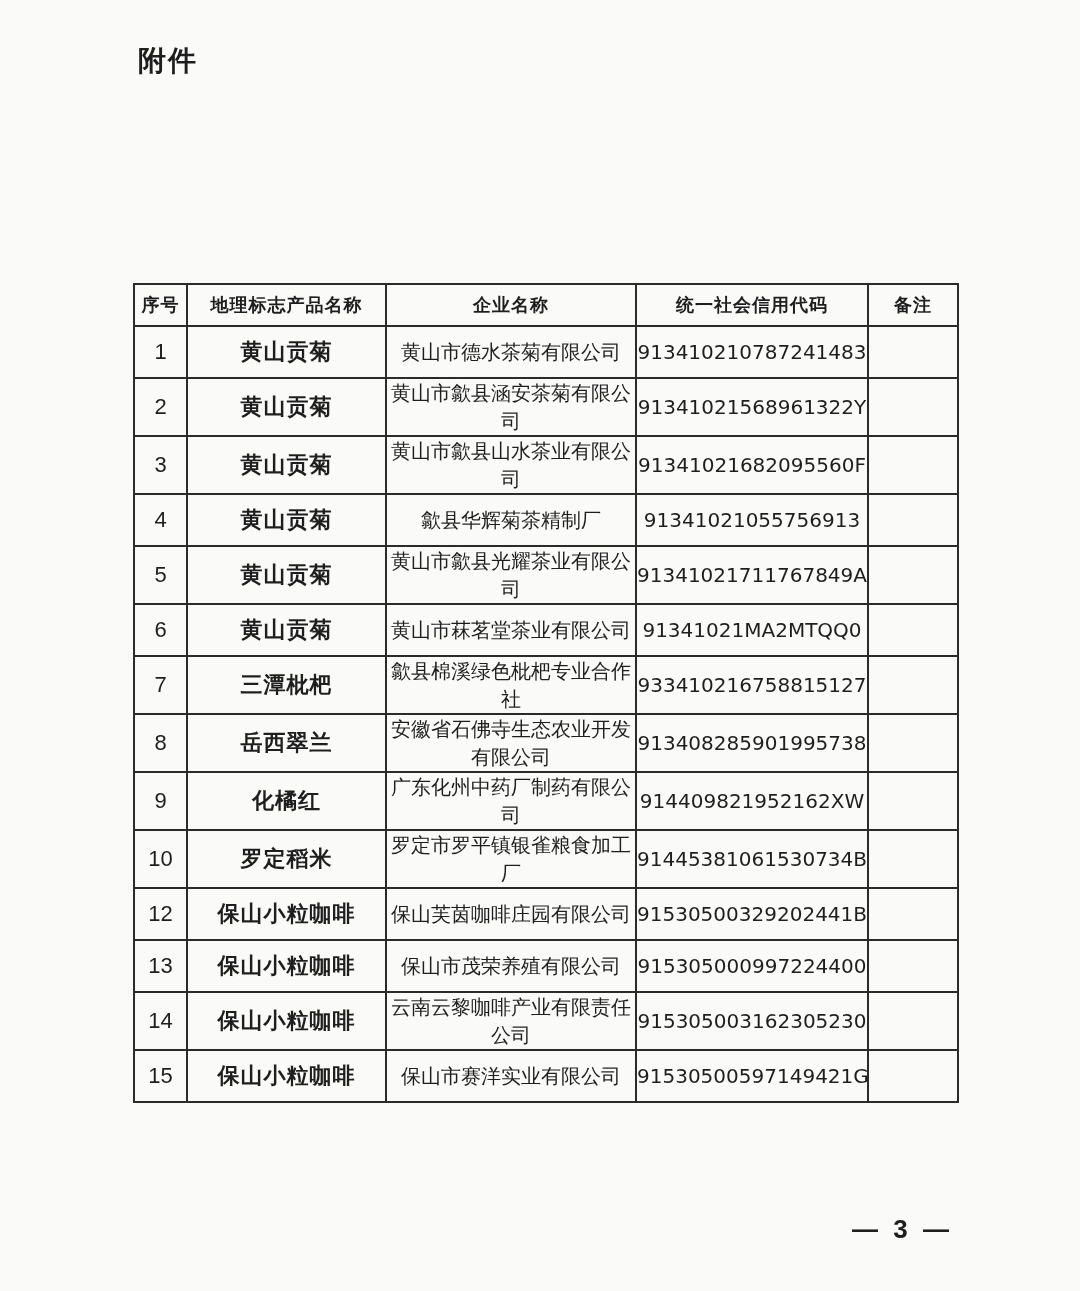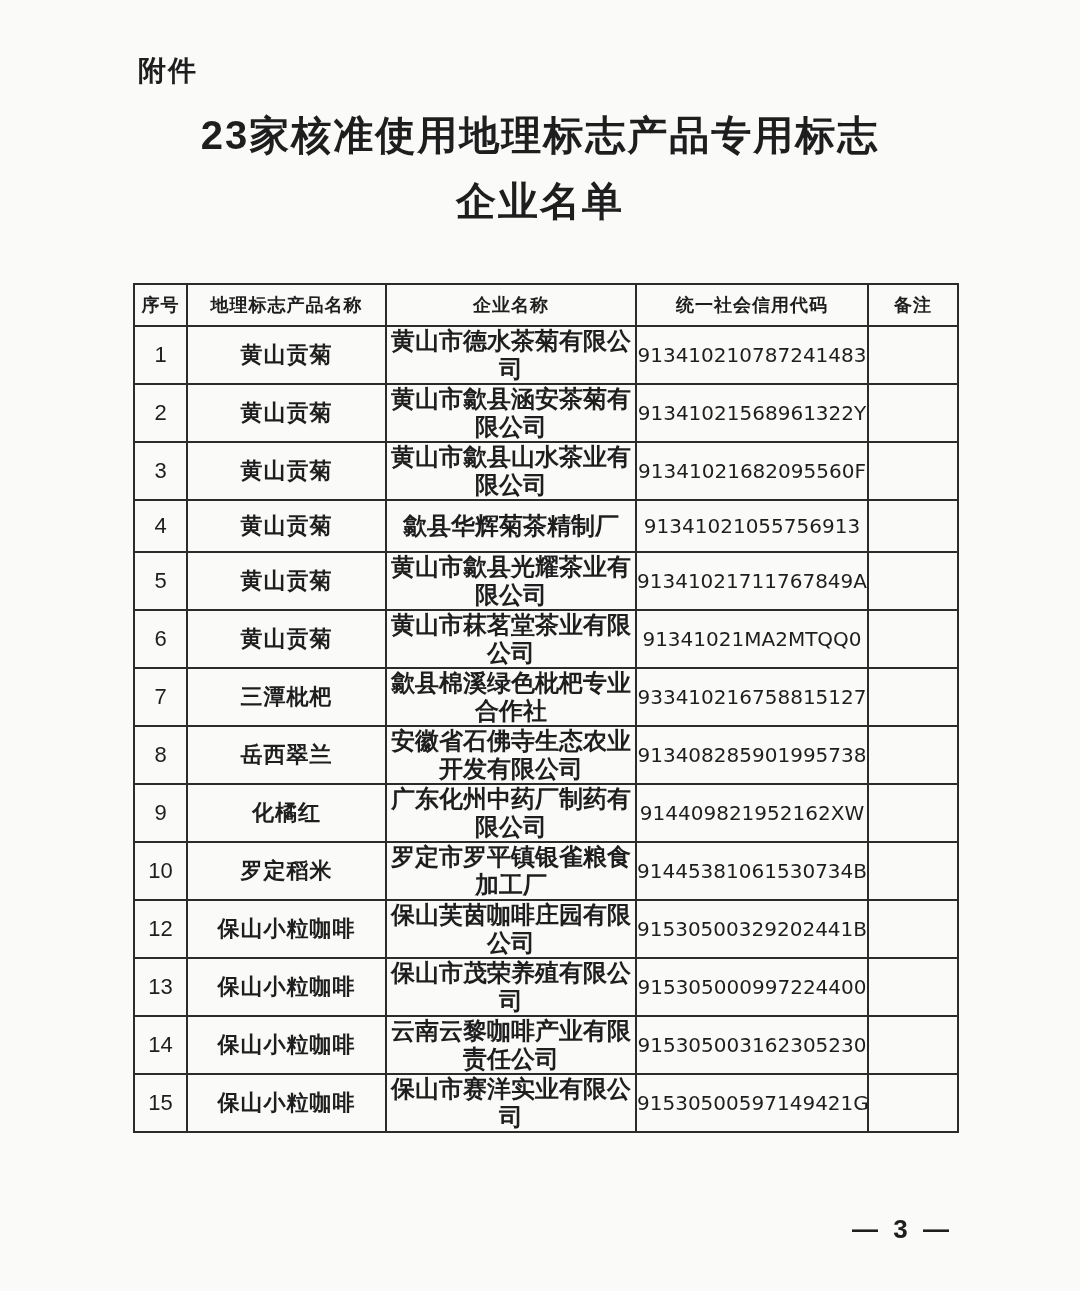--- a/index.html
+++ b/index.html
@@ -14,21 +14,20 @@
     background:#fafaf9;
     color:#1e1e1e;
     overflow:hidden;
   }
   .attachment {
     position:absolute;
     left:138px; top:42px;
     font-size:28px;
     font-weight:bold;
     letter-spacing:2px;
-    margin-top:10px;
   }
   .title {
     position:absolute;
     top:102px; left:0;
     width:1080px;
     text-align:center;
     font-weight:bold;
     font-size:40px;
     line-height:66px;
     letter-spacing:2px;
@@ -57,22 +56,22 @@
   .cell-no {
     font-size:22px;
     font-weight:normal;
   }
   .cell-product {
     font-size:22px;
     font-weight:bold;
     letter-spacing:1px;
   }
   .cell-company {
-    font-size:24px;
-    font-weight:bold;
+    font-size:20px;
+    font-weight:normal;
     line-height:28px;
     padding:2px 2px;
   }
   .cell-code {
     font-family:"DejaVu Sans", sans-serif;
     font-size:20px;
     font-weight:normal;
     text-align:left;
     padding-left:8px;
     white-space:nowrap;
@@ -87,24 +86,20 @@
     white-space:nowrap;
   }
 </style>
 </head>
 <body>
 
 <div class="page">
 
   <div class="attachment">附件</div>
 
-  <div class="title">
-    <div>23家核准使用地理标志产品专用标志</div>
-    <div>企业名单</div>
-  </div>
 
   <table class="gi-table">
     <colgroup>
       <col style="width:53px">
       <col style="width:199px">
       <col style="width:250px">
       <col style="width:232px">
       <col style="width:90px">
     </colgroup>
     <thead>

